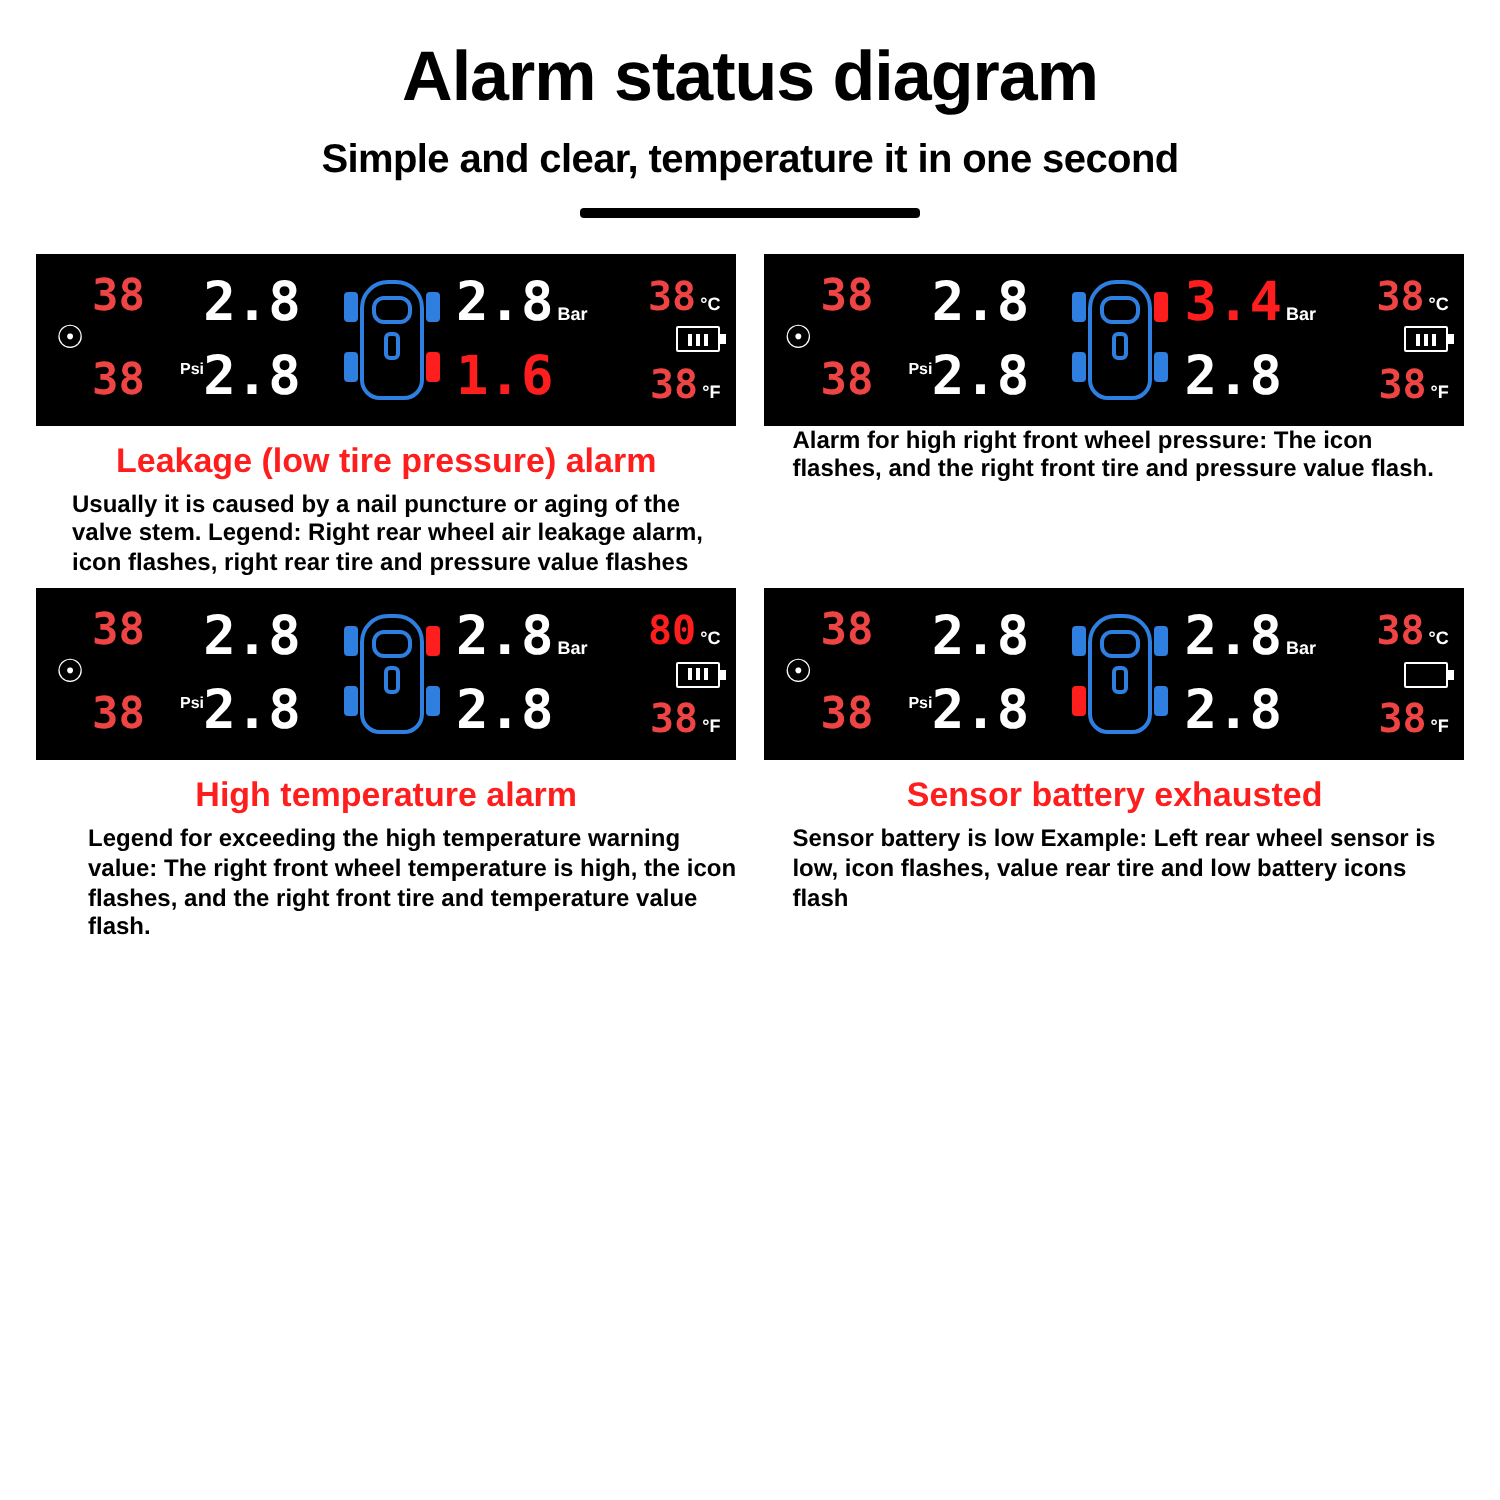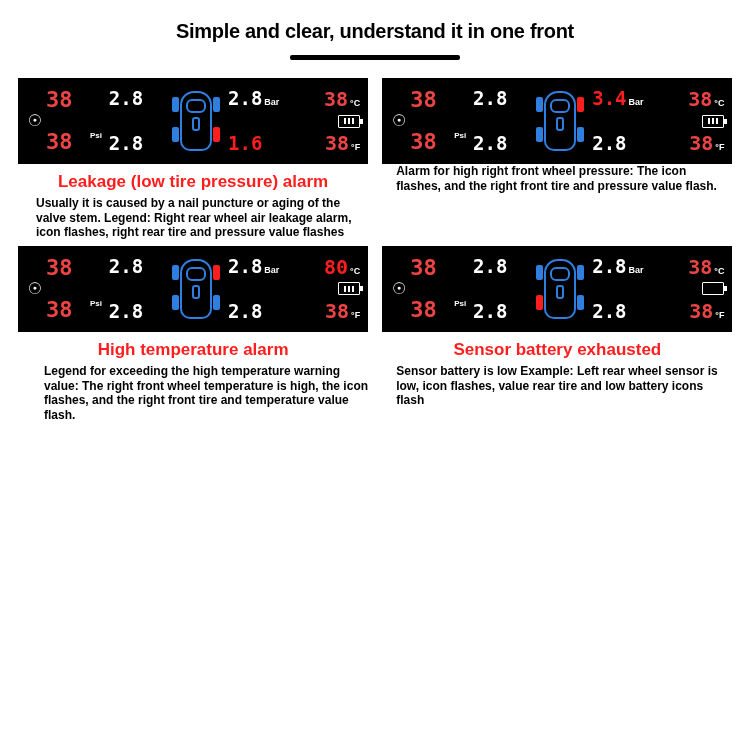--- a/index.html
+++ b/index.html
@@ -81,21 +81,21 @@
 
   .seg{
     font-family:"DejaVu Sans Mono", monospace;
     font-weight:bold;
     letter-spacing:0px;
     line-height:1;
   }
   .yellow{color:#ef4444;}
   .white{color:#ffffff;}
   .red{color:#ff1e1e;}
-  .big{font-size:19px;}
+  .big{font-size:27px;}
   .mid{font-size:22px;}
   .small{font-size:20px;}
 
   .unitSmall{
     font-family:"Liberation Sans", sans-serif;
     font-size:9px;font-weight:bold;color:#fff;
     margin-left:2px;
   }
   .psiLabel{
     font-family:"Liberation Sans", sans-serif;
@@ -156,21 +156,22 @@
     margin:0;
   }
   .pad-l{padding-left:18px;}
   .pad-l2{padding-left:26px;}
   .pad-l3{padding-left:14px;}
 </style>
 </head>
 <body>
 
 <div class="header">
-  <h2 class="subtitle">Simple and clear, understand it in one front</h2>
+  <h1 class="title">Alarm status diagram</h1>
+  <h2 class="subtitle">Simple and clear, temperature it in one second</h2>
   <div class="rule"></div>
 </div>
 
 <div class="grid">
 
   <div class="cell">
     <div class="panel">
       <div class="sun">☉</div>
       <div class="colLeft">
         <div class="seg yellow mid">38</div>

